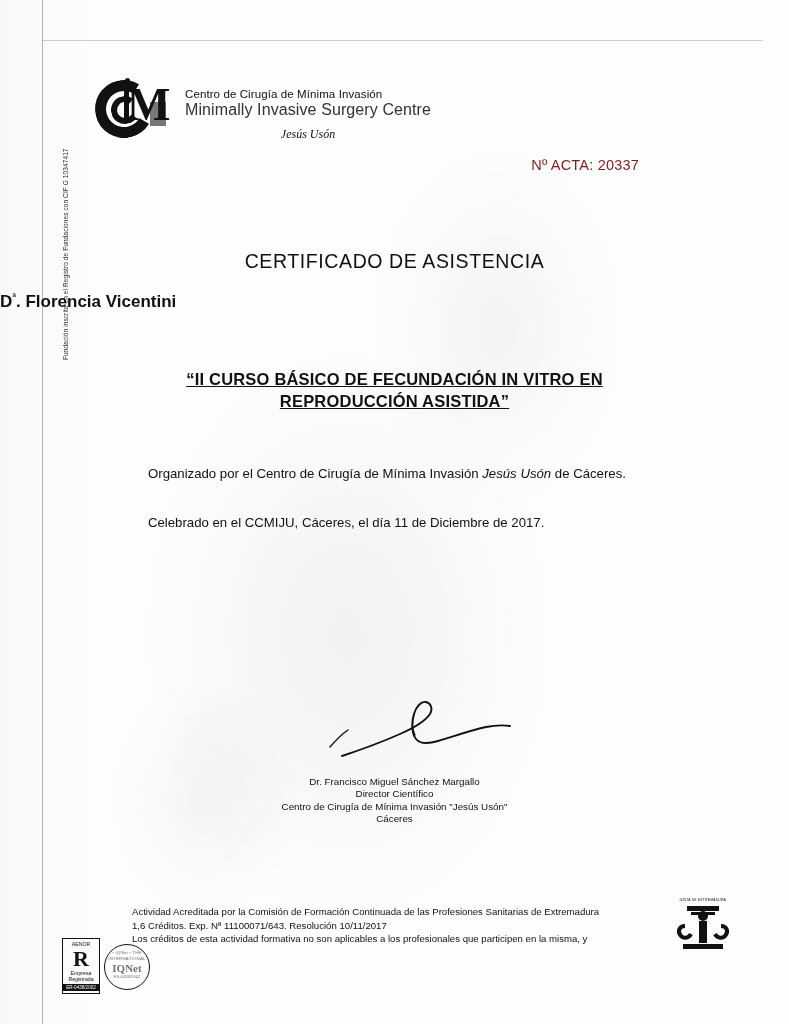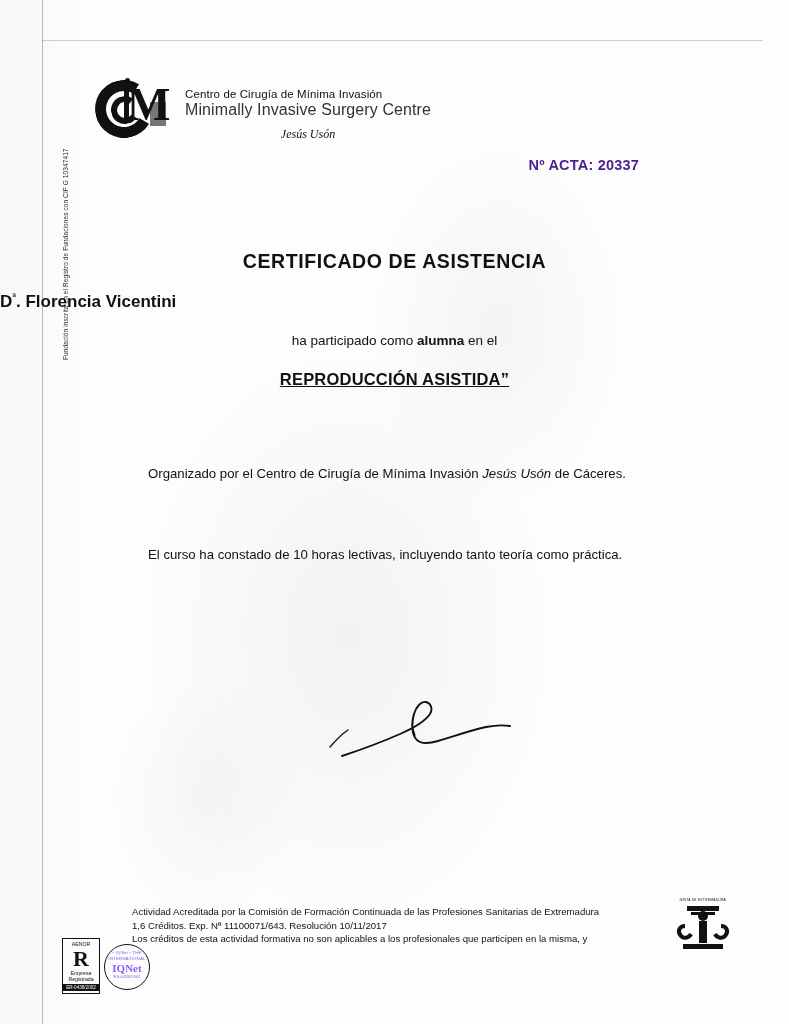--- a/index.html
+++ b/index.html
@@ -138,33 +138,33 @@
     font-style: italic;
     font-size: 12px;
     color: #111;
   }
 
   .acta {
     position: absolute;
     right: 150px;
     top: 157px;
     font-size: 14.5px;
-    font-weight: bold;
-    color: #4c1d95;
+    font-weight: normal;
+    color: #7f1d1d;
     letter-spacing: 0.2px;
   }
 
   
   .cert-title {
     position: absolute;
     left: 0; right: 0;
     top: 250px;
     text-align: center;
     font-size: 19.5px;
-    font-weight: bold;
+    font-weight: normal;
     letter-spacing: 0.6px;
     color: #111;
   }
   .recipient {
     position: absolute;
     left: 0; right: 0;
     top: 291px;
     font-size: 17px;
     font-weight: bold;
     color: #111;
@@ -278,21 +278,21 @@
   .ionet {
     position: absolute;
     left: 104px;
     top: 944px;
     width: 46px;
     height: 46px;
     border-radius: 50%;
     border: 1.8px solid #111;
     box-sizing: border-box;
     text-align: center;
-    color: #8b5cf6;
+    color: #737373;
   }
   .ionet .ring {
     font-size: 4.4px;
     line-height: 6px;
     padding-top: 5px;
     letter-spacing: 0.2px;
   }
   .ionet .name {
     font-family: "Liberation Serif", serif;
     font-weight: bold;
@@ -352,39 +352,43 @@
   </div>
 
   <div class="acta">Nº ACTA: 20337</div>
 
   <div class="cert-title">CERTIFICADO DE ASISTENCIA</div>
 
   <div class="recipient">
     <span>D</span><sup>ª</sup><span>. Florencia Vicentini</span>
   </div>
 
-  <div class="participated">
-    <span>ha participado como </span><b>alumna</b><span> en el</span>
-  </div>
 
   <div class="course-title">
+    <div class="ul">“II CURSO BÁSICO DE FECUNDACIÓN IN VITRO EN</div>
     <div class="ul">REPRODUCCIÓN ASISTIDA”</div>
   </div>
 
   <div class="para p1">
     <span>Organizado por el Centro de Cirugía de Mínima Invasión </span><i>Jesús Usón</i><span> de Cáceres.</span>
   </div>
-  <div class="para p3">El curso ha constado de 10 horas lectivas, incluyendo tanto teoría como práctica.</div>
+  <div class="para p2">Celebrado en el CCMIJU, Cáceres, el día 11 de Diciembre de 2017.</div>
 
   <svg class="signature" viewBox="0 0 230 70">
     <path d="M52,66 C70,60 92,52 110,44 C126,37 136,30 140,24 C143,19 141,13 136,12 C131,11 126,17 124,24 C121,34 122,44 126,49 C130,54 138,54 148,51 C162,47 178,41 196,37 C206,35 214,35 220,36" fill="none" stroke="#111" stroke-width="1.9" stroke-linecap="round"></path>
     <path d="M124,24 C122,31 122,39 125,45" fill="none" stroke="#111" stroke-width="1.3" stroke-linecap="round"></path>
     <path d="M40,57 C46,50 52,44 58,40" fill="none" stroke="#111" stroke-width="1.4" stroke-linecap="round"></path>
   </svg>
 
+  <div class="sig-block">
+    <div>Dr. Francisco Miguel Sánchez Margallo</div>
+    <div>Director Científico</div>
+    <div>Centro de Cirugía de Mínima Invasión "Jesús Usón"</div>
+    <div>Cáceres</div>
+  </div>
 
   <div class="footer">
     <div>Actividad Acreditada por la Comisión de Formación Continuada de las Profesiones Sanitarias de Extremadura</div>
     <div>1,6 Créditos. Exp. Nª 11100071/643. Resolución 10/11/2017</div>
     <div>Los créditos de esta actividad formativa no son aplicables a los profesionales que participen en la misma, y</div>
   </div>
 
   <div class="aenor">
     <div>AENOR</div>
     <div class="r">R</div>

